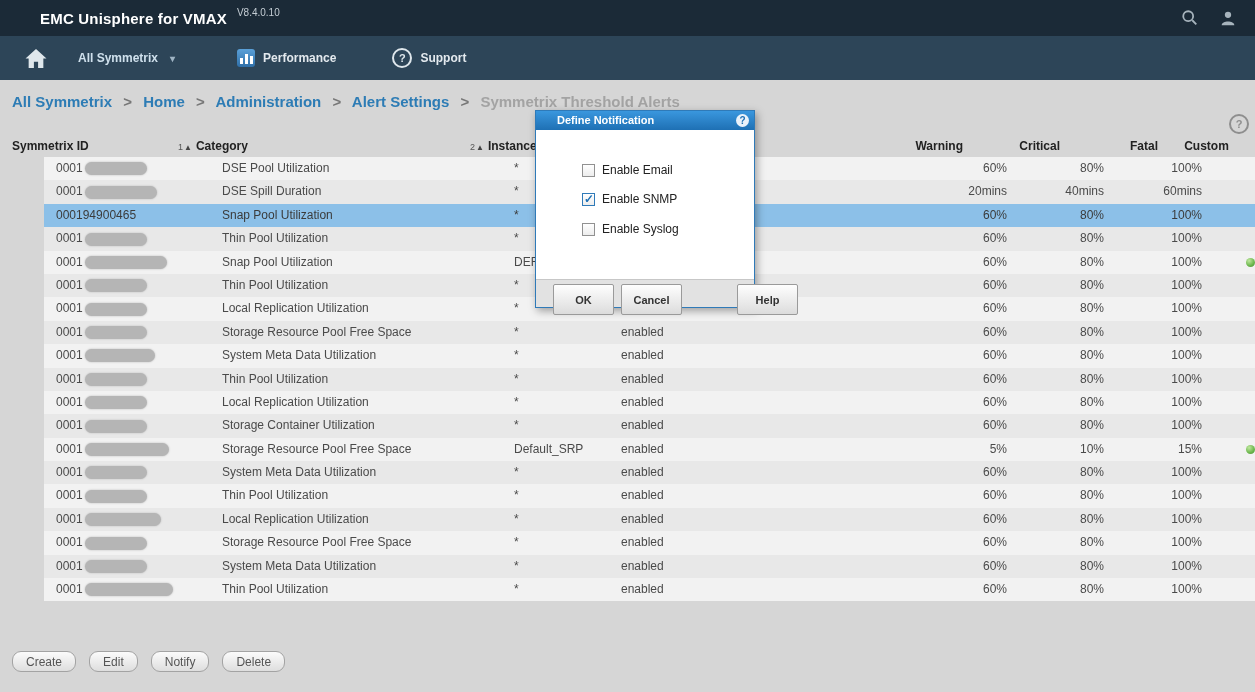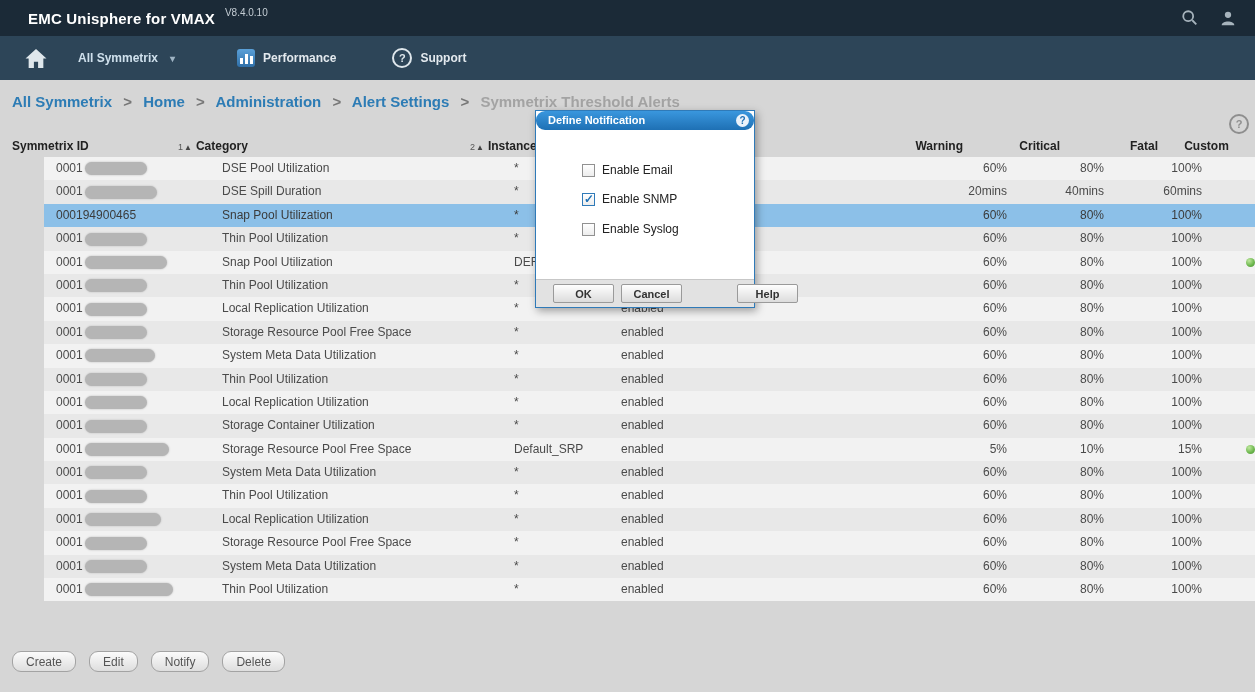--- a/index.html
+++ b/index.html
@@ -2,21 +2,21 @@
 <html><head>
 <meta charset="utf-8">
 <style>
   html,body{margin:0;padding:0;width:1255px;height:692px;overflow:hidden;
     font-family:"Liberation Sans", sans-serif;background:#d6d6d6;}
   .page{position:absolute;top:0;left:0;width:1255px;height:692px;}
 
   
   .topbar{position:absolute;top:0;left:0;width:100%;height:36px;background:#1b2a37;
     display:flex;align-items:center;}
-  .brand{margin-left:28px;color:#ffffff;font-weight:bold;font-size:15px;letter-spacing:.2px;}
+  .brand{margin-left:40px;color:#ffffff;font-weight:bold;font-size:15px;letter-spacing:.2px;}
   .version{margin-left:10px;color:#c4cdd4;font-size:10px;align-self:flex-start;margin-top:7px;}
   .topbar-icons{margin-left:auto;margin-right:18px;display:flex;gap:20px;align-items:center;}
   .tb-icon{cursor:pointer;display:block;}
 
   
   .navbar{position:absolute;top:36px;left:0;width:100%;height:44px;background:#2d4558;
     display:flex;align-items:center;}
   .nav-item{display:flex;align-items:center;gap:8px;font-weight:bold;font-size:12px;
     color:#e3e9ee;cursor:pointer;}
   .nav-home{margin-left:24px;}
@@ -63,36 +63,36 @@
   .trow:nth-child(13) .redact{width:84px;}
   .trow:nth-child(16) .redact{width:76px;}
   .trow:nth-child(19) .redact{width:88px;}
   .dot{display:none;width:9px;height:9px;border-radius:50%;vertical-align:middle;
     background:radial-gradient(circle at 35% 30%, #bfe89e, #6ab54b 60%, #4c8f38);}
 
   
   .dialog{position:absolute;left:535px;top:110px;width:220px;height:198px;background:#ffffff;
     border:1px solid #2f7ab8;box-shadow:2px 3px 8px rgba(0,0,0,.35);z-index:20;box-sizing:border-box;}
   .dialog-title{height:19px;background:linear-gradient(#3a97de,#1e70b4);color:#fff;font-size:11px;
-    font-weight:bold;line-height:19px;padding-left:12px;position:relative;border-radius:9px;}
+    font-weight:bold;line-height:19px;padding-left:21px;position:relative;}
   .dialog-help{position:absolute;right:5px;top:3px;width:13px;height:13px;border-radius:50%;
     background:#eaf2fa;color:#1e70b4;font-size:10px;font-weight:bold;text-align:center;
     line-height:13px;cursor:pointer;}
   .cb-row{position:absolute;left:46px;display:flex;align-items:center;gap:7px;font-size:12px;
     color:#222;cursor:pointer;height:14px;}
   .cb{width:13px;height:13px;background:linear-gradient(#ffffff,#ededed);border:1px solid #919191;
     box-sizing:border-box;position:relative;flex:none;}
   .cb.checked{border-color:#2f7ab8;}
   .cb.checked::after{content:"\2713";position:absolute;left:1px;top:-2px;color:#1e70b4;
     font-size:12px;font-weight:bold;}
   .dialog-footer{position:absolute;left:0;bottom:0;width:100%;height:27px;background:#e2e2e2;
     border-top:1px solid #c7c7c7;}
   .btn{background:linear-gradient(#fefefe,#dcdcdc);border:1px solid #9a9a9a;border-radius:2px;
     font-size:11px;color:#333;text-align:center;cursor:pointer;font-family:inherit;}
-  .dlg-btn{position:absolute;top:4px;width:61px;height:19px;font-weight:bold;}
+  .dlg-btn{position:absolute;top:4px;width:61px;height:31px;font-weight:bold;}
   .dlg-ok{left:17px;}.dlg-cancel{left:85px;}.dlg-help{left:153px;margin-left:48px;}
 
   
   .actions{position:absolute;top:651px;left:12px;display:flex;gap:13px;}
   .action-btn{height:21px;padding:0 13px;font-size:12px;color:#555;
     background:linear-gradient(#fbfbfb,#dedede);border:1px solid #a3a3a3;border-radius:9px;
     cursor:pointer;font-family:inherit;}
 </style>
 </head>
 <body>

